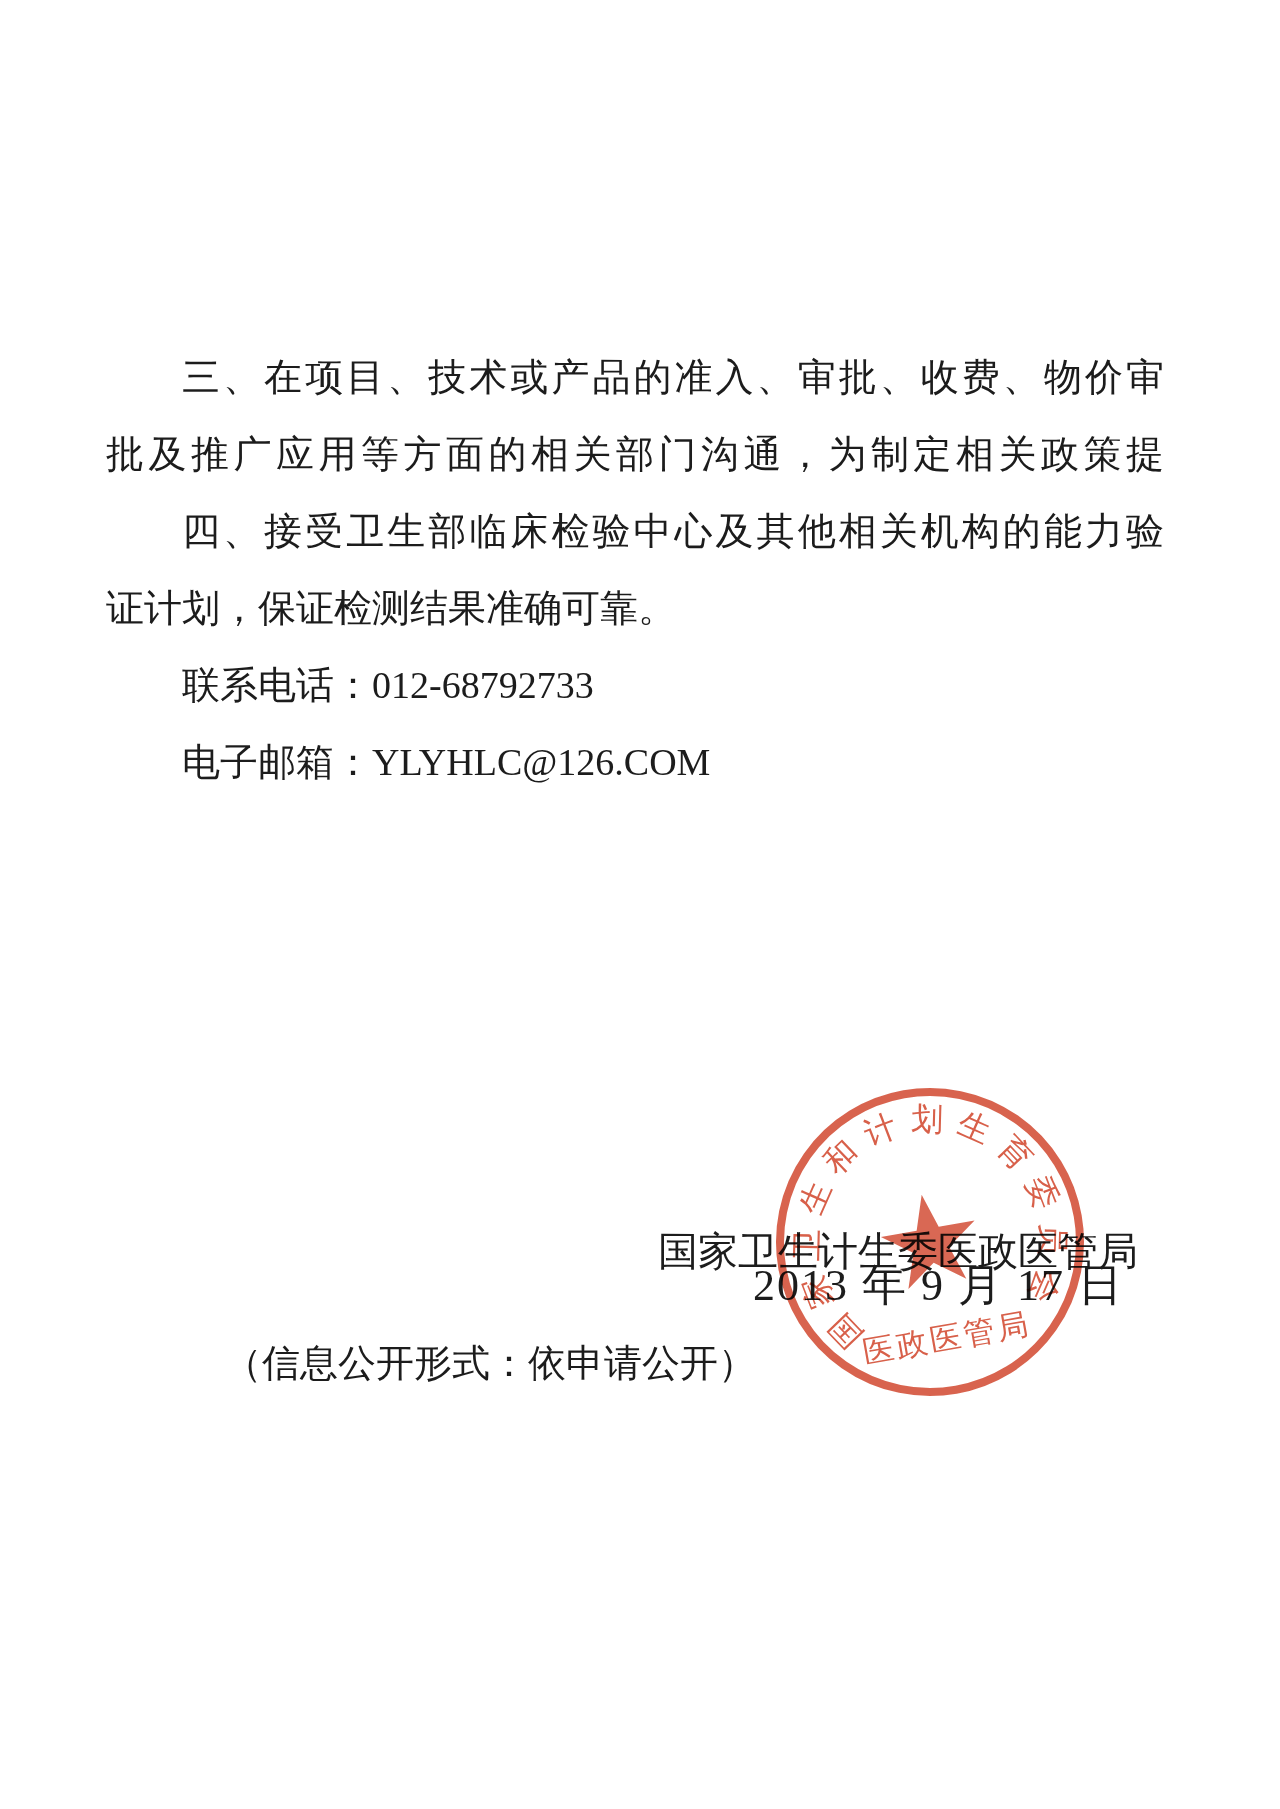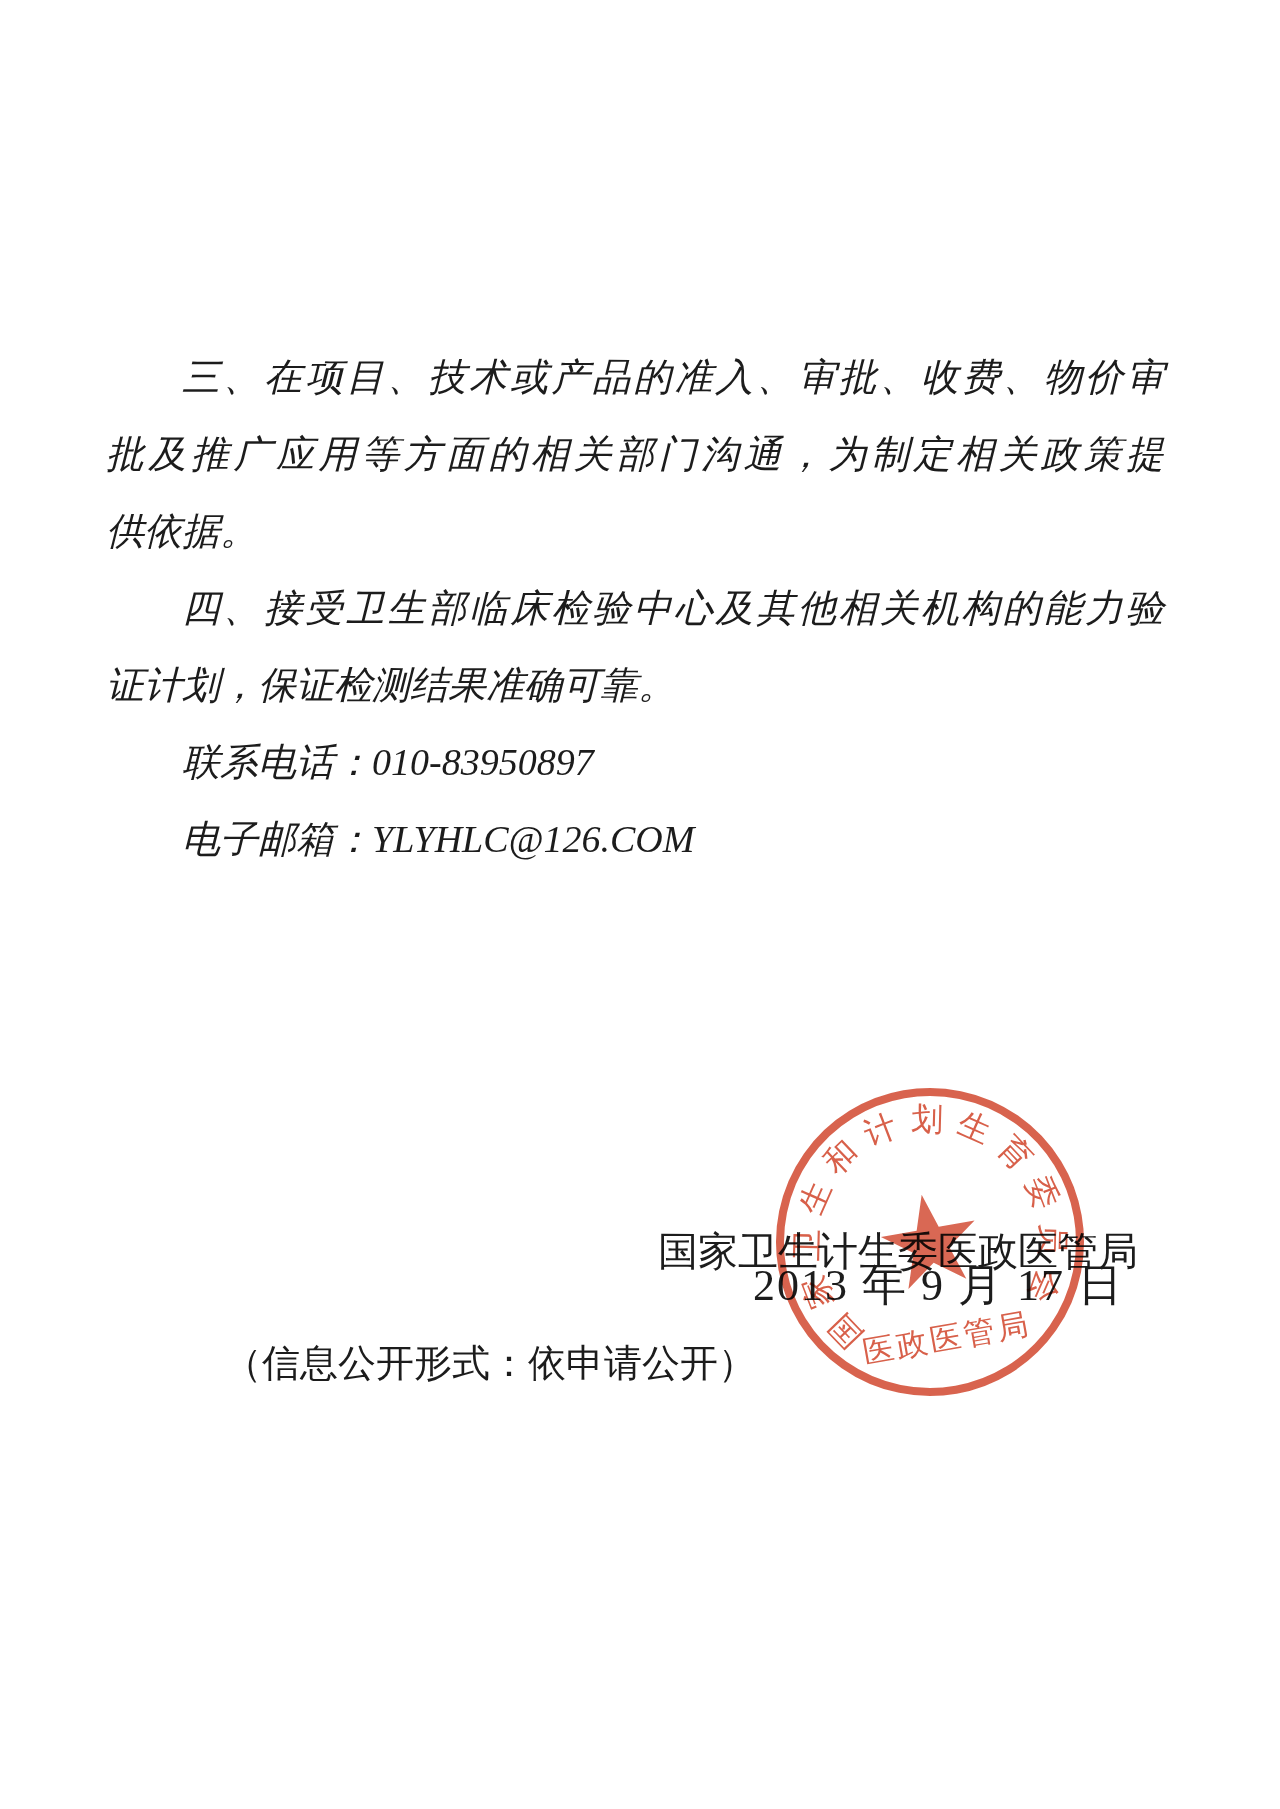--- a/index.html
+++ b/index.html
@@ -14,21 +14,20 @@
   .letter-body {
     position: absolute;
     left: 106px; top: 339px;
     width: 1058px;
   }
   .line {
     height: 77px;
     line-height: 77px;
     font-size: 38px;
     white-space: nowrap;
-    font-style: italic;
   }
   .line.fill {
     white-space: normal;
     text-align: justify;
     text-align-last: justify;
   }
   .line.indent { padding-left: 76px; }
   .signature-org {
     position: absolute;
     left: 658px; top: 1186px;
@@ -78,24 +77,23 @@
   }
 </style>
 </head>
 <body>
 
 <div>
 
   <div class="letter-body">
     <div class="line indent fill">三、在项目、技术或产品的准入、审批、收费、物价审</div>
     <div class="line fill">批及推广应用等方面的相关部门沟通，为制定相关政策提</div>
-    <div class="line">供依据。</div>
     <div class="line indent fill">四、接受卫生部临床检验中心及其他相关机构的能力验</div>
     <div class="line">证计划，保证检测结果准确可靠。</div>
-    <div class="line indent">联系电话：010-83950897</div>
+    <div class="line indent">联系电话：012-68792733</div>
     <div class="line indent">电子邮箱：YLYHLC@126.COM</div>
   </div>
 
   <div class="signature-org">国家卫生计生委医政医管局</div>
   <div class="signature-date">2013 年 9 月 17 日</div>
   <div class="footer-note">（信息公开形式：依申请公开）</div>
 
   <svg class="seal" viewBox="0 0 320 320" xmlns="http://www.w3.org/2000/svg">
     <circle cx="160" cy="160" r="150" fill="none" stroke="#cf4026" stroke-opacity="0.88" stroke-width="8"></circle>
     <path id="sealArcPath" d="M 160 272 A 112 112 0 1 1 160.01 272" fill="none"></path>

